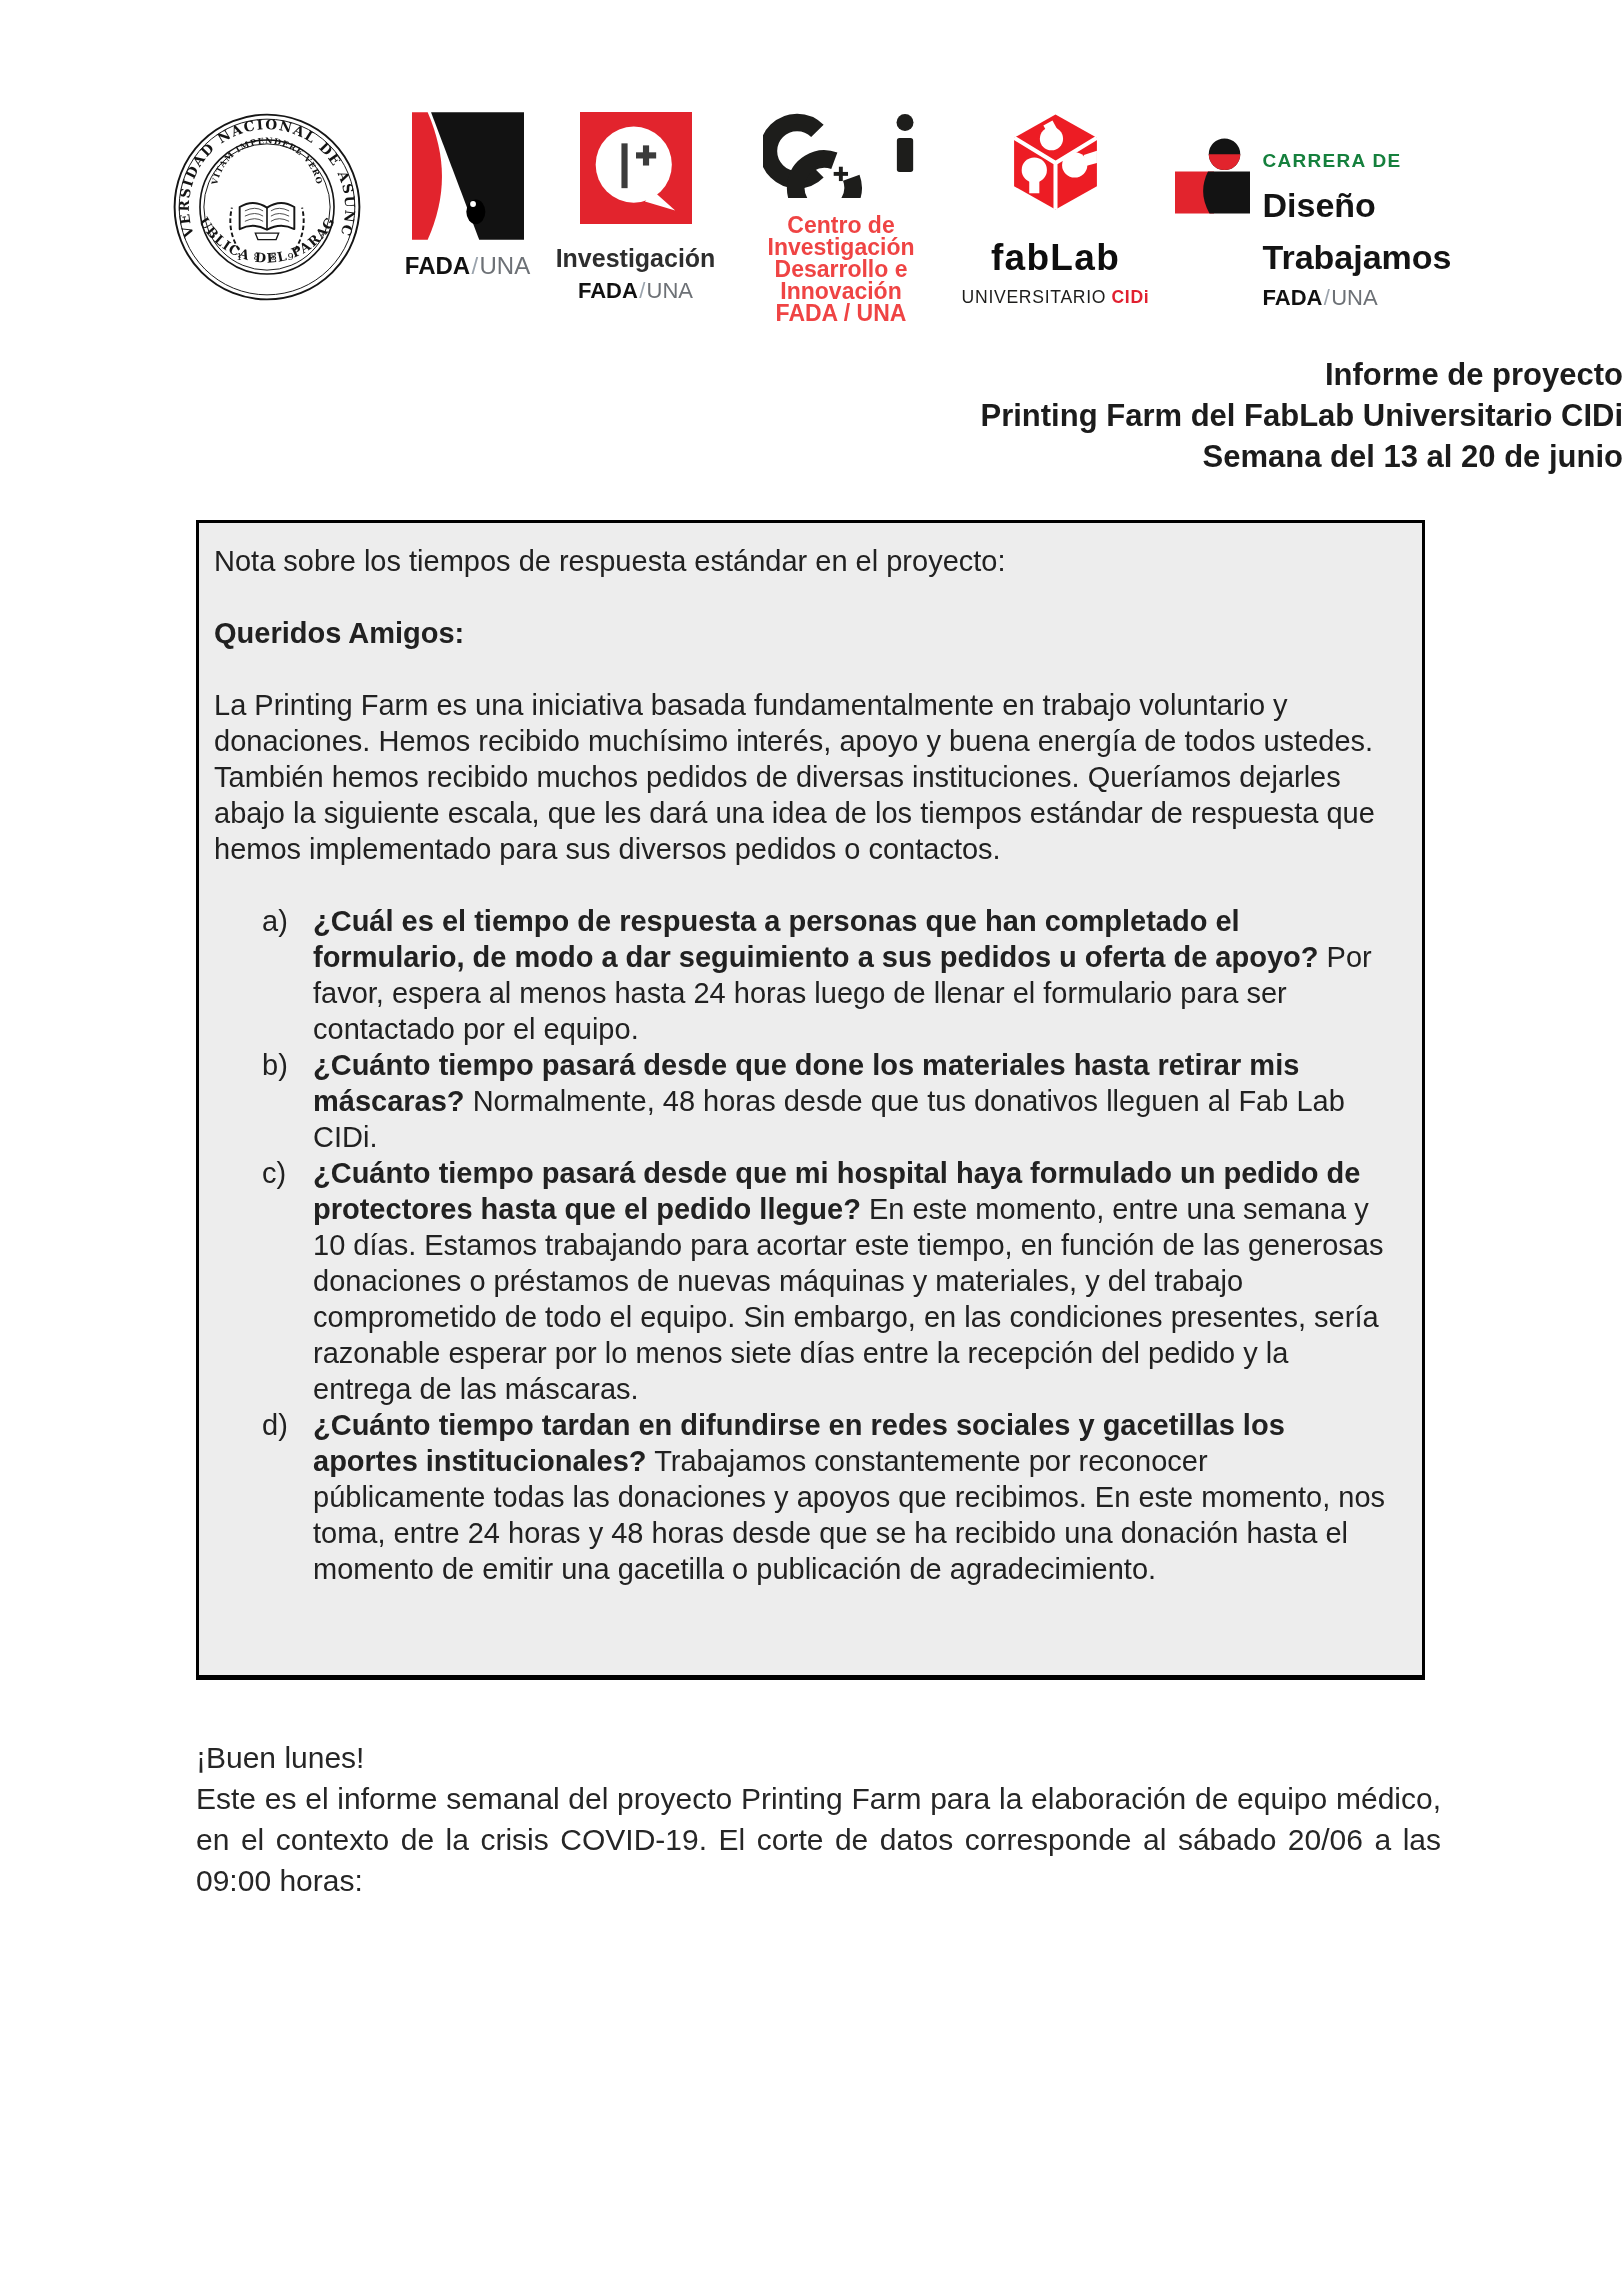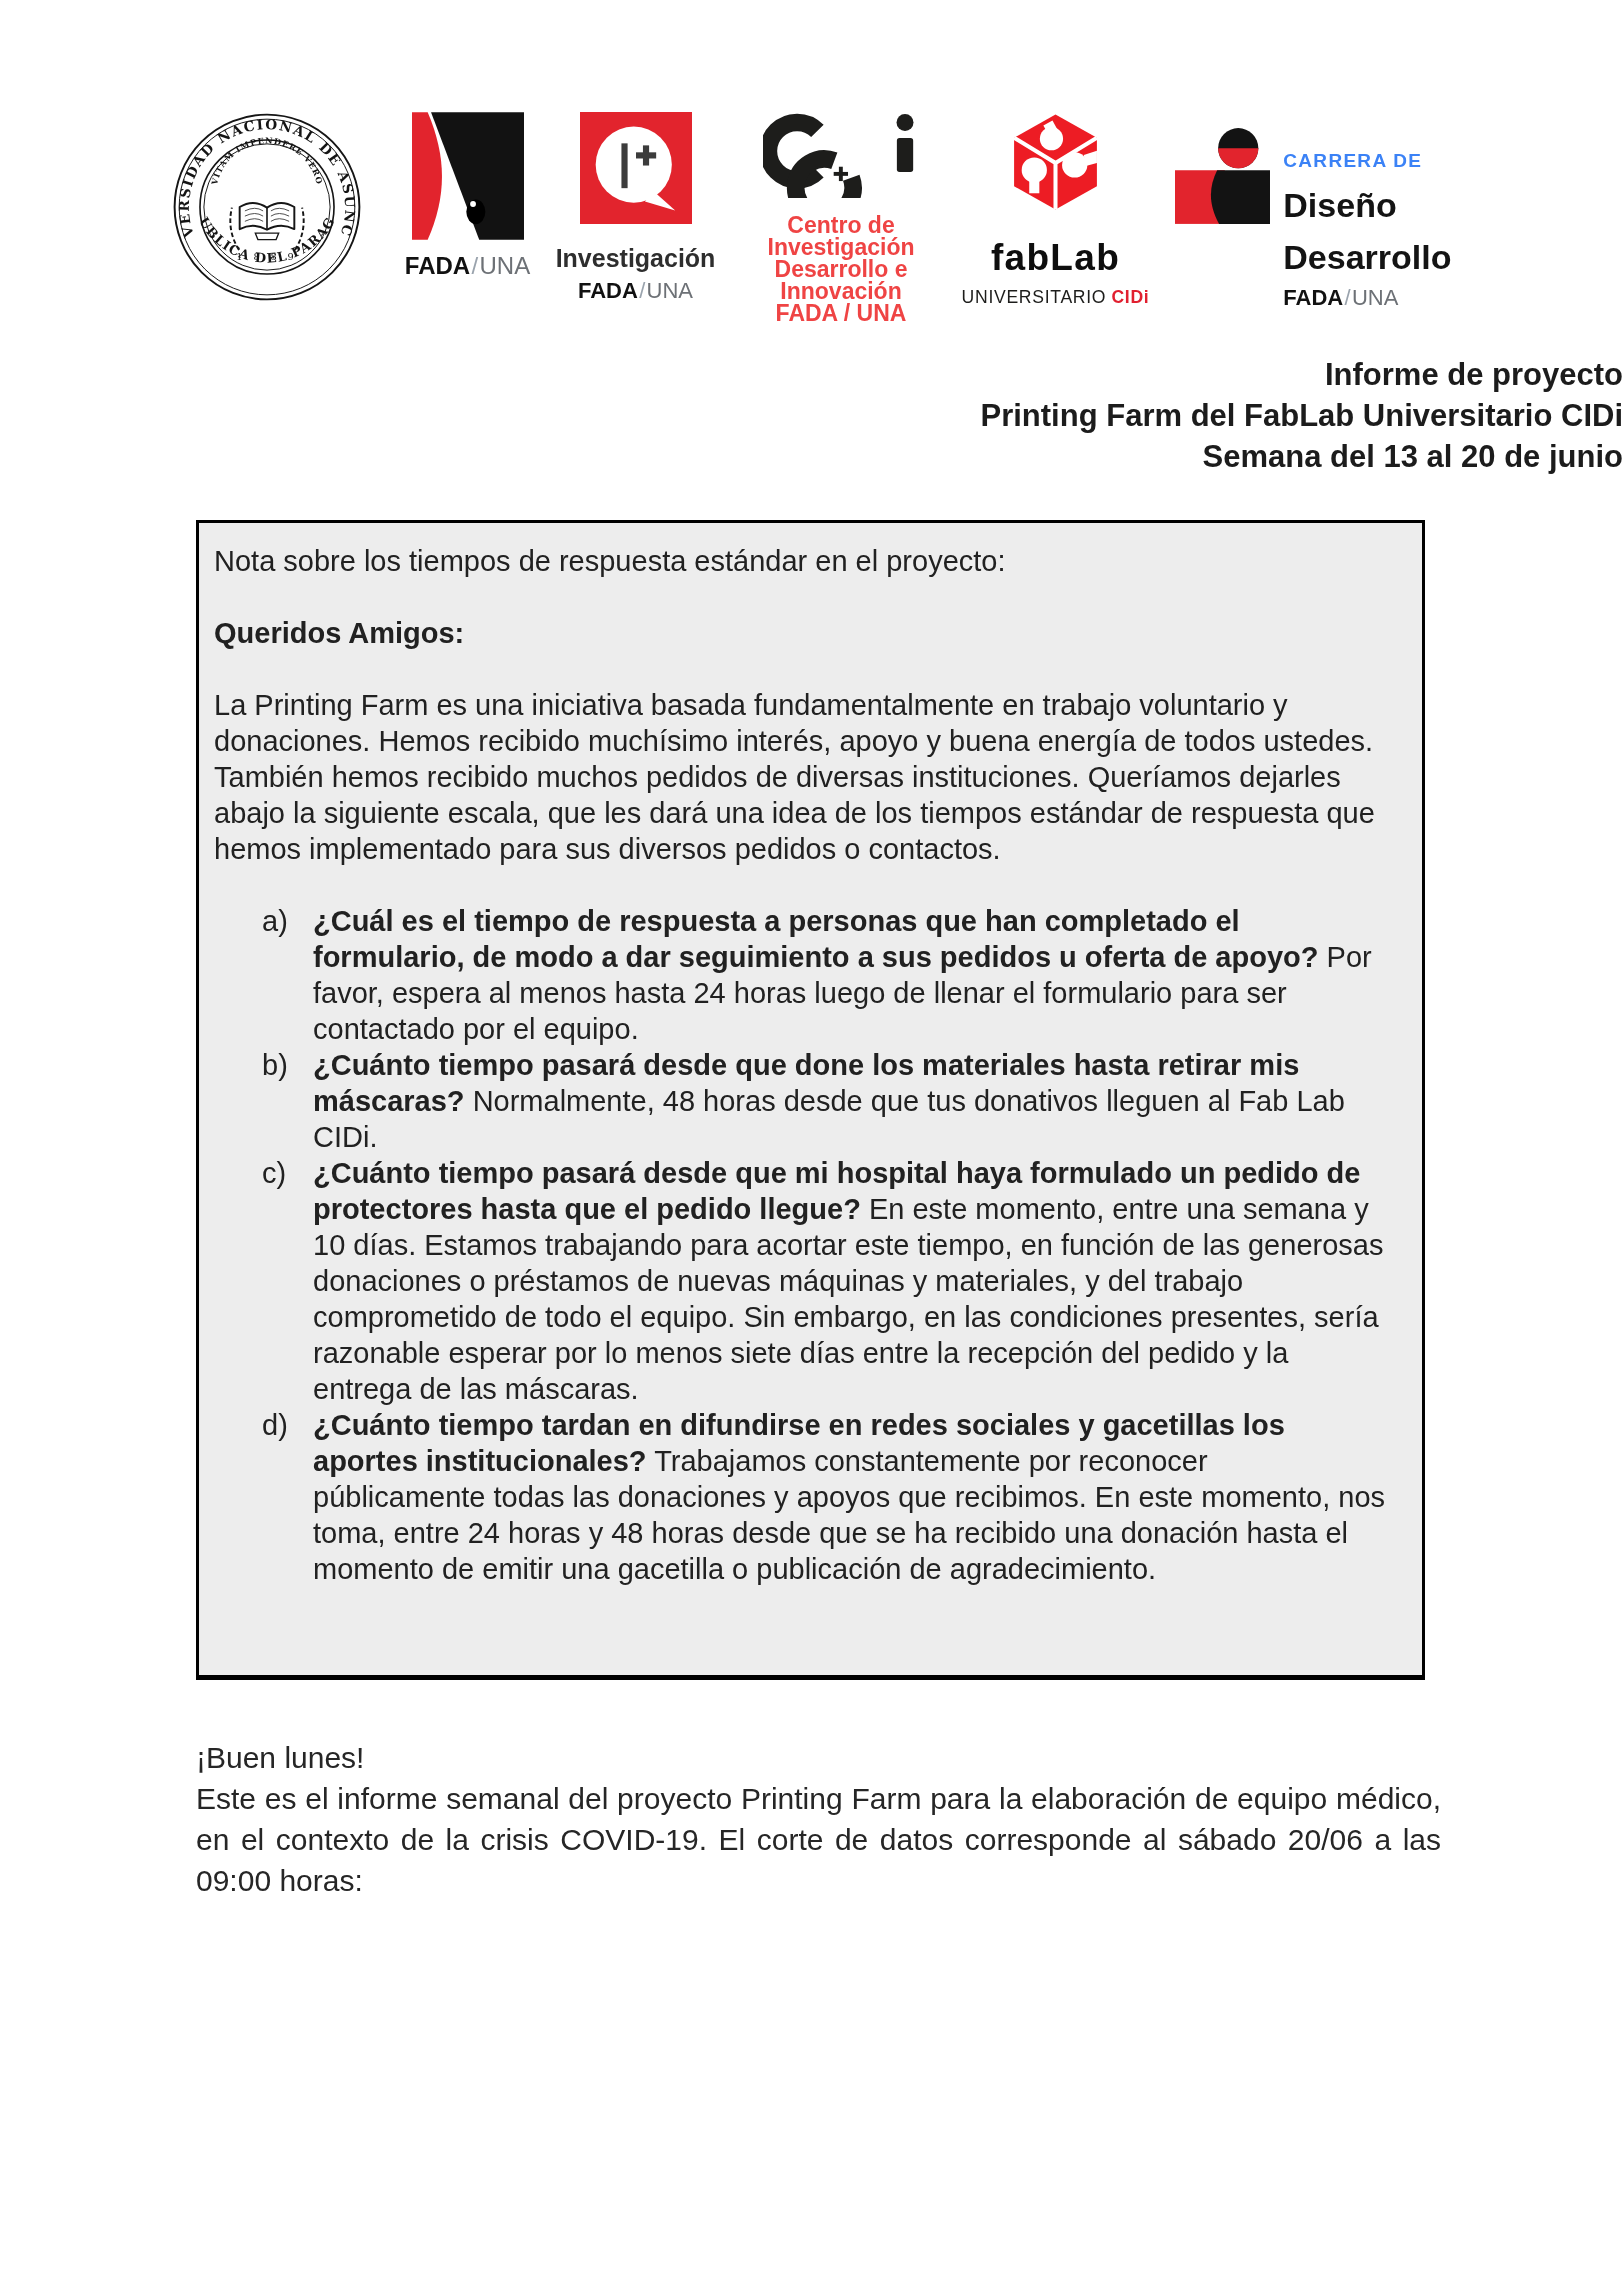--- a/index.html
+++ b/index.html
@@ -30,21 +30,21 @@
   .logo-cidi { width:191px; text-align:center; }
   .logo-cidi .lines { margin-top:15.7px; font-size:23px; font-weight:700; color:#ef4444; line-height:22px; }
 
   .logo-fablab { width:142px; text-align:center; }
   .logo-fablab .wordmark { font-size:37px; font-weight:700; color:#0e0e0e; margin-top:17px; letter-spacing:1.3px; }
   .logo-fablab .subline { margin-top:7.8px; font-size:17.6px; letter-spacing:0.7px; color:#1d1d1b; white-space:nowrap; }
   .logo-fablab .subline .cidi { color:#e11f2f; font-weight:800; margin-left:5.2px; }
 
   .logo-di { width:277px; flex-direction:row; align-items:flex-start; gap:13px; }
   .logo-di .txt { margin-top:39px; line-height:1; }
-  .logo-di .kicker { font-size:19px; font-weight:800; letter-spacing:1.3px; color:#3b82f6; }
+  .logo-di .kicker { font-size:19px; font-weight:800; letter-spacing:1.3px; color:#15803d; }
   .logo-di .big { font-size:34px; font-weight:800; color:#141414; margin-top:18px; }
   .logo-di .fada-word { font-size:22px; margin-top:13px; }
 
   
   .title { position:absolute; top:354px; left:0; width:100%; text-align:right;
            font-size:31px; font-weight:700; color:#1c1c1c; line-height:41px; }
 
   
   .note-box {
     position:absolute; top:520px; left:196px; width:1229px; min-height:1160px;
@@ -172,21 +172,21 @@
     <div class="logo logo-di">
       <svg width="128" height="128" viewBox="0 0 100 100">
         <circle cx="66" cy="21" r="21" fill="#131313"></circle>
         <path d="M45,21 A21,21 0 0 0 87,21 Z" fill="#e2242d"></path>
         <rect x="0" y="44" width="52" height="56" fill="#e2242d"></rect>
         <path d="M44,44 C35,62 35,80 46,100 L100,100 L100,44 Z" fill="#131313"></path>
       </svg>
       <div class="txt">
         <div class="kicker">CARRERA DE</div>
         <div class="big">Diseño</div>
-        <div class="big">Desarrollo</div>
+        <div class="big">Trabajamos</div>
         <div class="fada-word">
           <span class="p1">FADA</span><span class="sep">/</span><span class="p2">UNA</span>
         </div>
       </div>
     </div>
   </div>
 
   <div class="title">
     <div>Informe de proyecto</div>
     <div>Printing Farm del FabLab Universitario CIDi</div>

